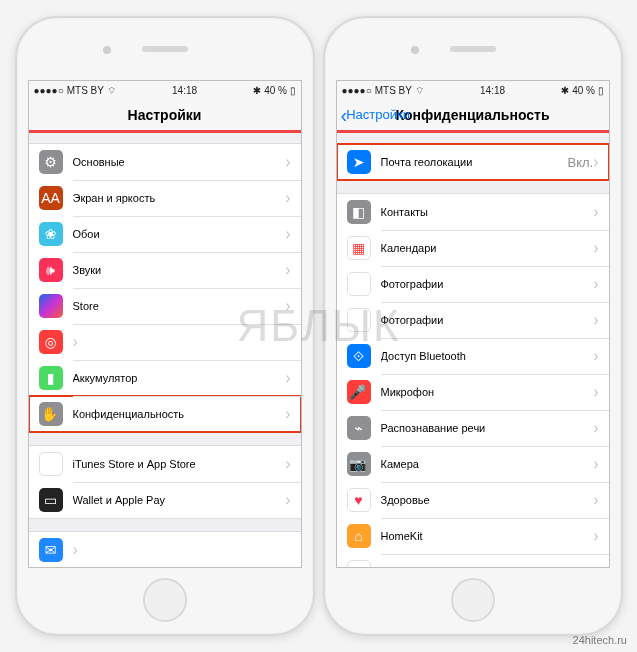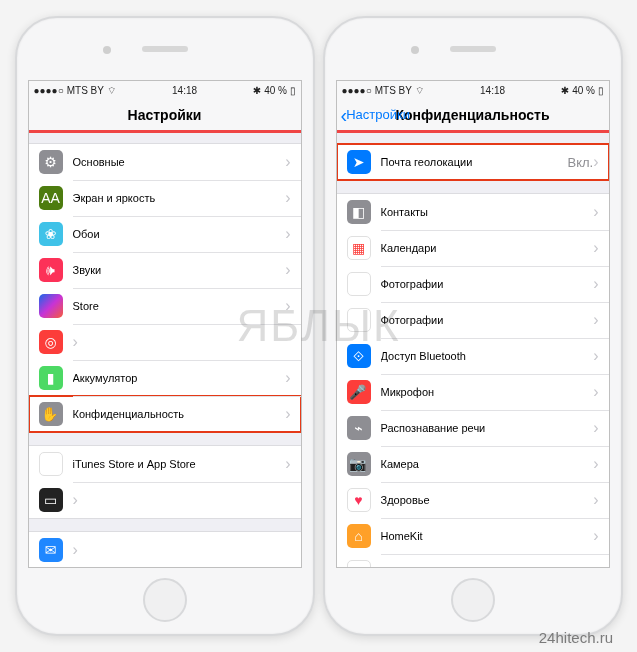--- a/index.html
+++ b/index.html
@@ -82,43 +82,43 @@
   .row .detail { font-size: 13px; color:#8e8e93; }
   .row .chev { color:#c7c7cc; font-size: 16px; }
   .icon {
     width: 24px; height: 24px; border-radius: 5px;
     margin-right: 10px; flex: 0 0 24px;
     display:flex; align-items:center; justify-content:center;
     font-size: 14px; color:#fff;
   }
   .hl { outline: 2px solid #e53917; outline-offset: -1px; z-index:2; }
   
-  .ic-general { background:#8e8e93;} .ic-display{background:#4d7c0f;}
+  .ic-general { background:#8e8e93;} .ic-display{background:#c2410c;}
   .ic-wall{background:#3fc2e8;} .ic-sound{background:#fc3158;}
   .ic-siri{background:linear-gradient(135deg,#1a67e8,#c733d6,#f65b3c);}
   .ic-touch{background:#fc3d3a;} .ic-batt{background:#4cd964;}
   .ic-priv{background:#8e8e93;} .ic-itunes{background:#fff;border:1px solid #e0e0e0;}
   .ic-wallet{background:#222;} .ic-mail{background:#1f87ff;}
   .ic-loc{background:#007aff;} .ic-contacts{background:#8e8e93;}
   .ic-cal{background:#fff;border:1px solid #e0e0e0;color:#fc3d3a;}
   .ic-rem{background:#fff;border:1px solid #e0e0e0;}
   .ic-photos{background:#fff;border:1px solid #e0e0e0;}
   .ic-bt{background:#007aff;} .ic-mic{background:#fc3d3a;}
   .ic-speech{background:#8e8e93;} .ic-cam{background:#8e8e93;}
   .ic-health{background:#fff;border:1px solid #e0e0e0;color:#fc3158;}
   .ic-homekit{background:#ffa028;} .ic-media{background:#fff;border:1px solid #e0e0e0;color:#fc3158;}
 
   .watermark {
     position:absolute; top:50%; left:50%; transform:translate(-50%,-50%);
     font-size:44px; color:rgba(120,120,120,0.26); letter-spacing:2px;
     pointer-events:none; font-weight:300; white-space:nowrap;
   }
   .credit {
-    position:absolute; right:24px; bottom:6px;
-    font-size:15px; color:#7a7a7a;margin-top:11px;
+    position:absolute; right:10px; bottom:6px;
+    font-size:11px; color:#7a7a7a;margin-top:11px;
   }
 </style>
 </head>
 <body>
 
 <div class="phone">
   <div class="camera"></div>
   <div class="speaker"></div>
   <div class="screen">
     <div class="statusbar">
@@ -180,20 +180,21 @@
           </div>
         </div>
         <div class="group">
           <div class="row">
             <div class="icon ic-itunes">Ⓐ</div>
             <div class="label">iTunes Store и App Store</div>
             <div class="chev">›</div>
           </div>
           <div class="row">
             <div class="icon ic-wallet">▭</div>
+            <div class="label">Wallet и Apple Pay</div>
             <div class="chev">›</div>
           </div>
         </div>
         <div class="group">
           <div class="row">
             <div class="icon ic-mail">✉</div>
             <div class="chev">›</div>
           </div>
         </div>
       </div>

